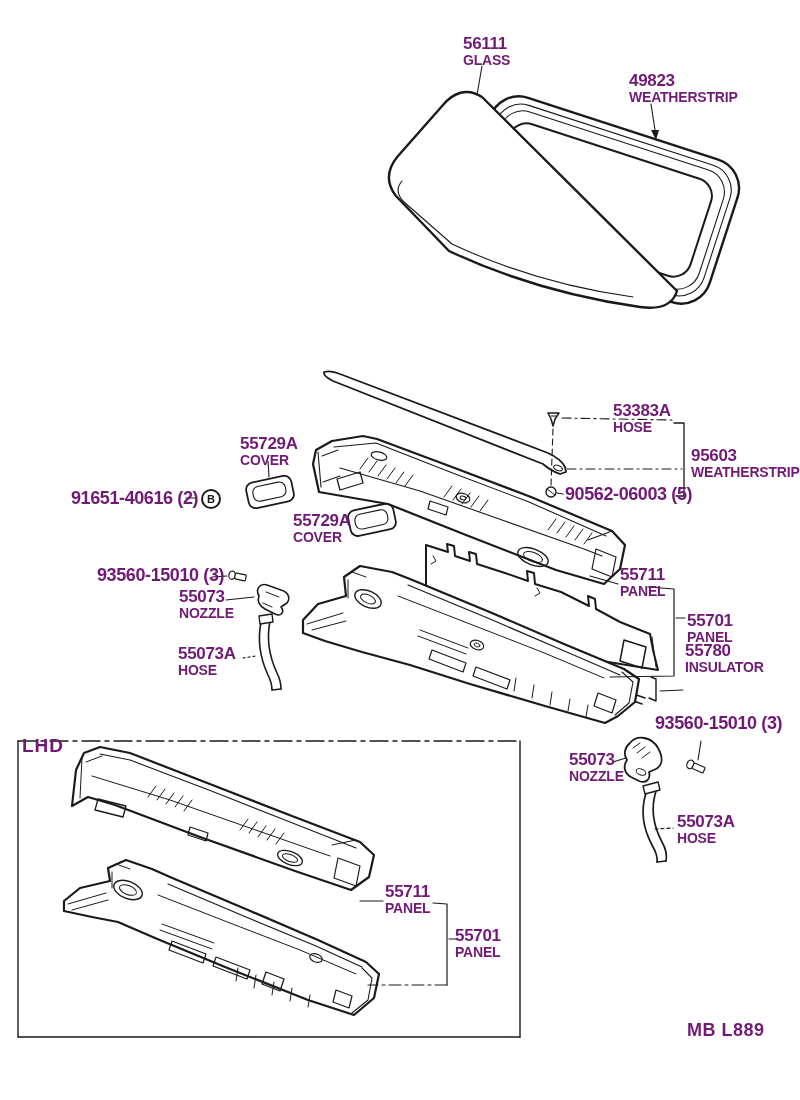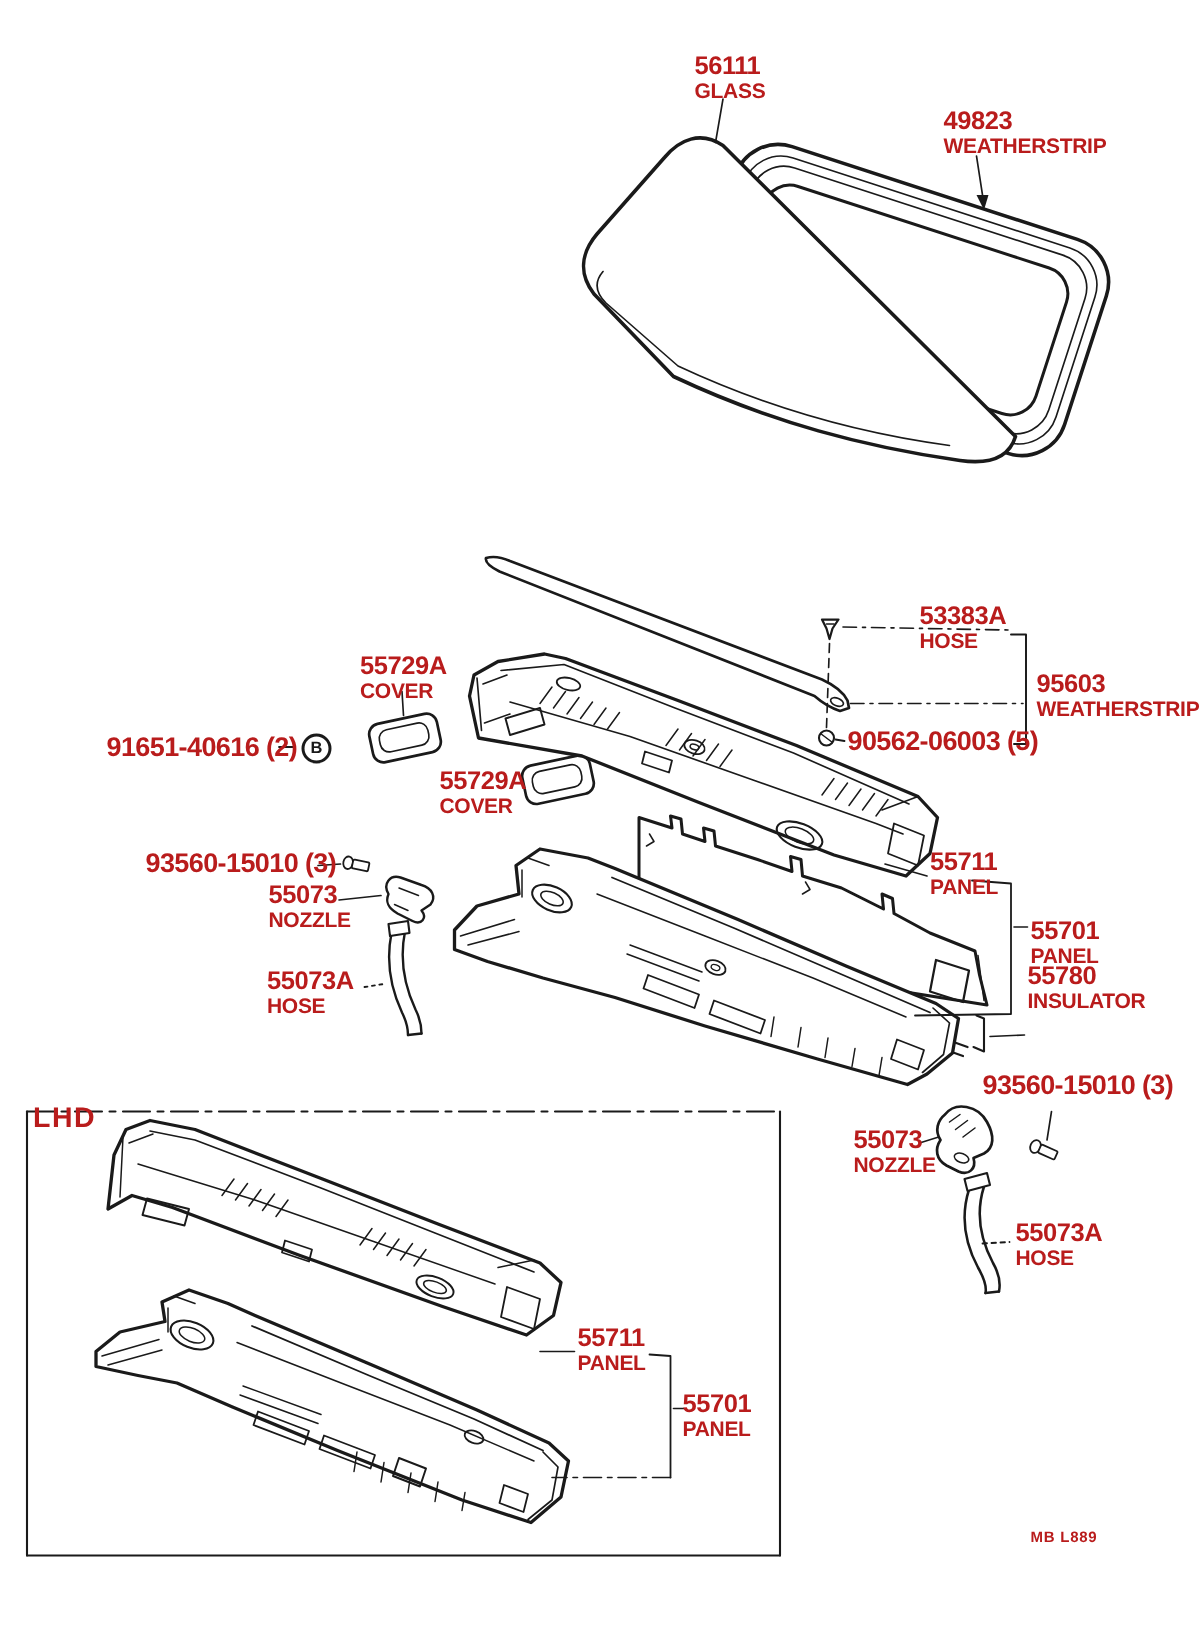--- a/index.html
+++ b/index.html
@@ -1,24 +1,24 @@
 <!DOCTYPE html>
 <html><head>
 <meta charset="utf-8">
 <style>
   html,body{margin:0;padding:0;background:#ffffff;}
   .page{position:relative;width:800px;height:1100px;background:#ffffff;overflow:hidden;
         font-family:"Liberation Sans",sans-serif;}
   .art{position:absolute;left:0;top:0;width:800px;height:1100px;}
-  .lbl{position:absolute;color:#b91c1c;font-weight:bold;line-height:1.06;white-space:nowrap;}
+  .lbl{position:absolute;color:#701a75;font-weight:bold;line-height:1.06;white-space:nowrap;}
   .lbl .num{display:block;font-size:17px;letter-spacing:-0.3px;}
   .lbl .desc{display:block;font-size:14px;letter-spacing:-0.2px;}
   .lbl.small .num{font-size:18px;letter-spacing:-0.4px;}
   .lbl.lhd .num{font-size:19px;letter-spacing:1px;}
-  .lbl.footer .num{font-size:10px;letter-spacing:0.5px;}
+  .lbl.footer .num{font-size:18px;letter-spacing:0.5px;}
   .badge{position:absolute;width:16px;height:16px;border:2px solid #1a1a1a;border-radius:50%;
          color:#1a1a1a;font-weight:bold;font-size:11px;line-height:16px;text-align:center;}
 </style>
 </head>
 <body>
 
 <div class="page">
 
 <svg class="art" viewBox="0 0 800 1100" fill="none" stroke="#1a1a1a" stroke-linecap="round" stroke-linejoin="round">
 

